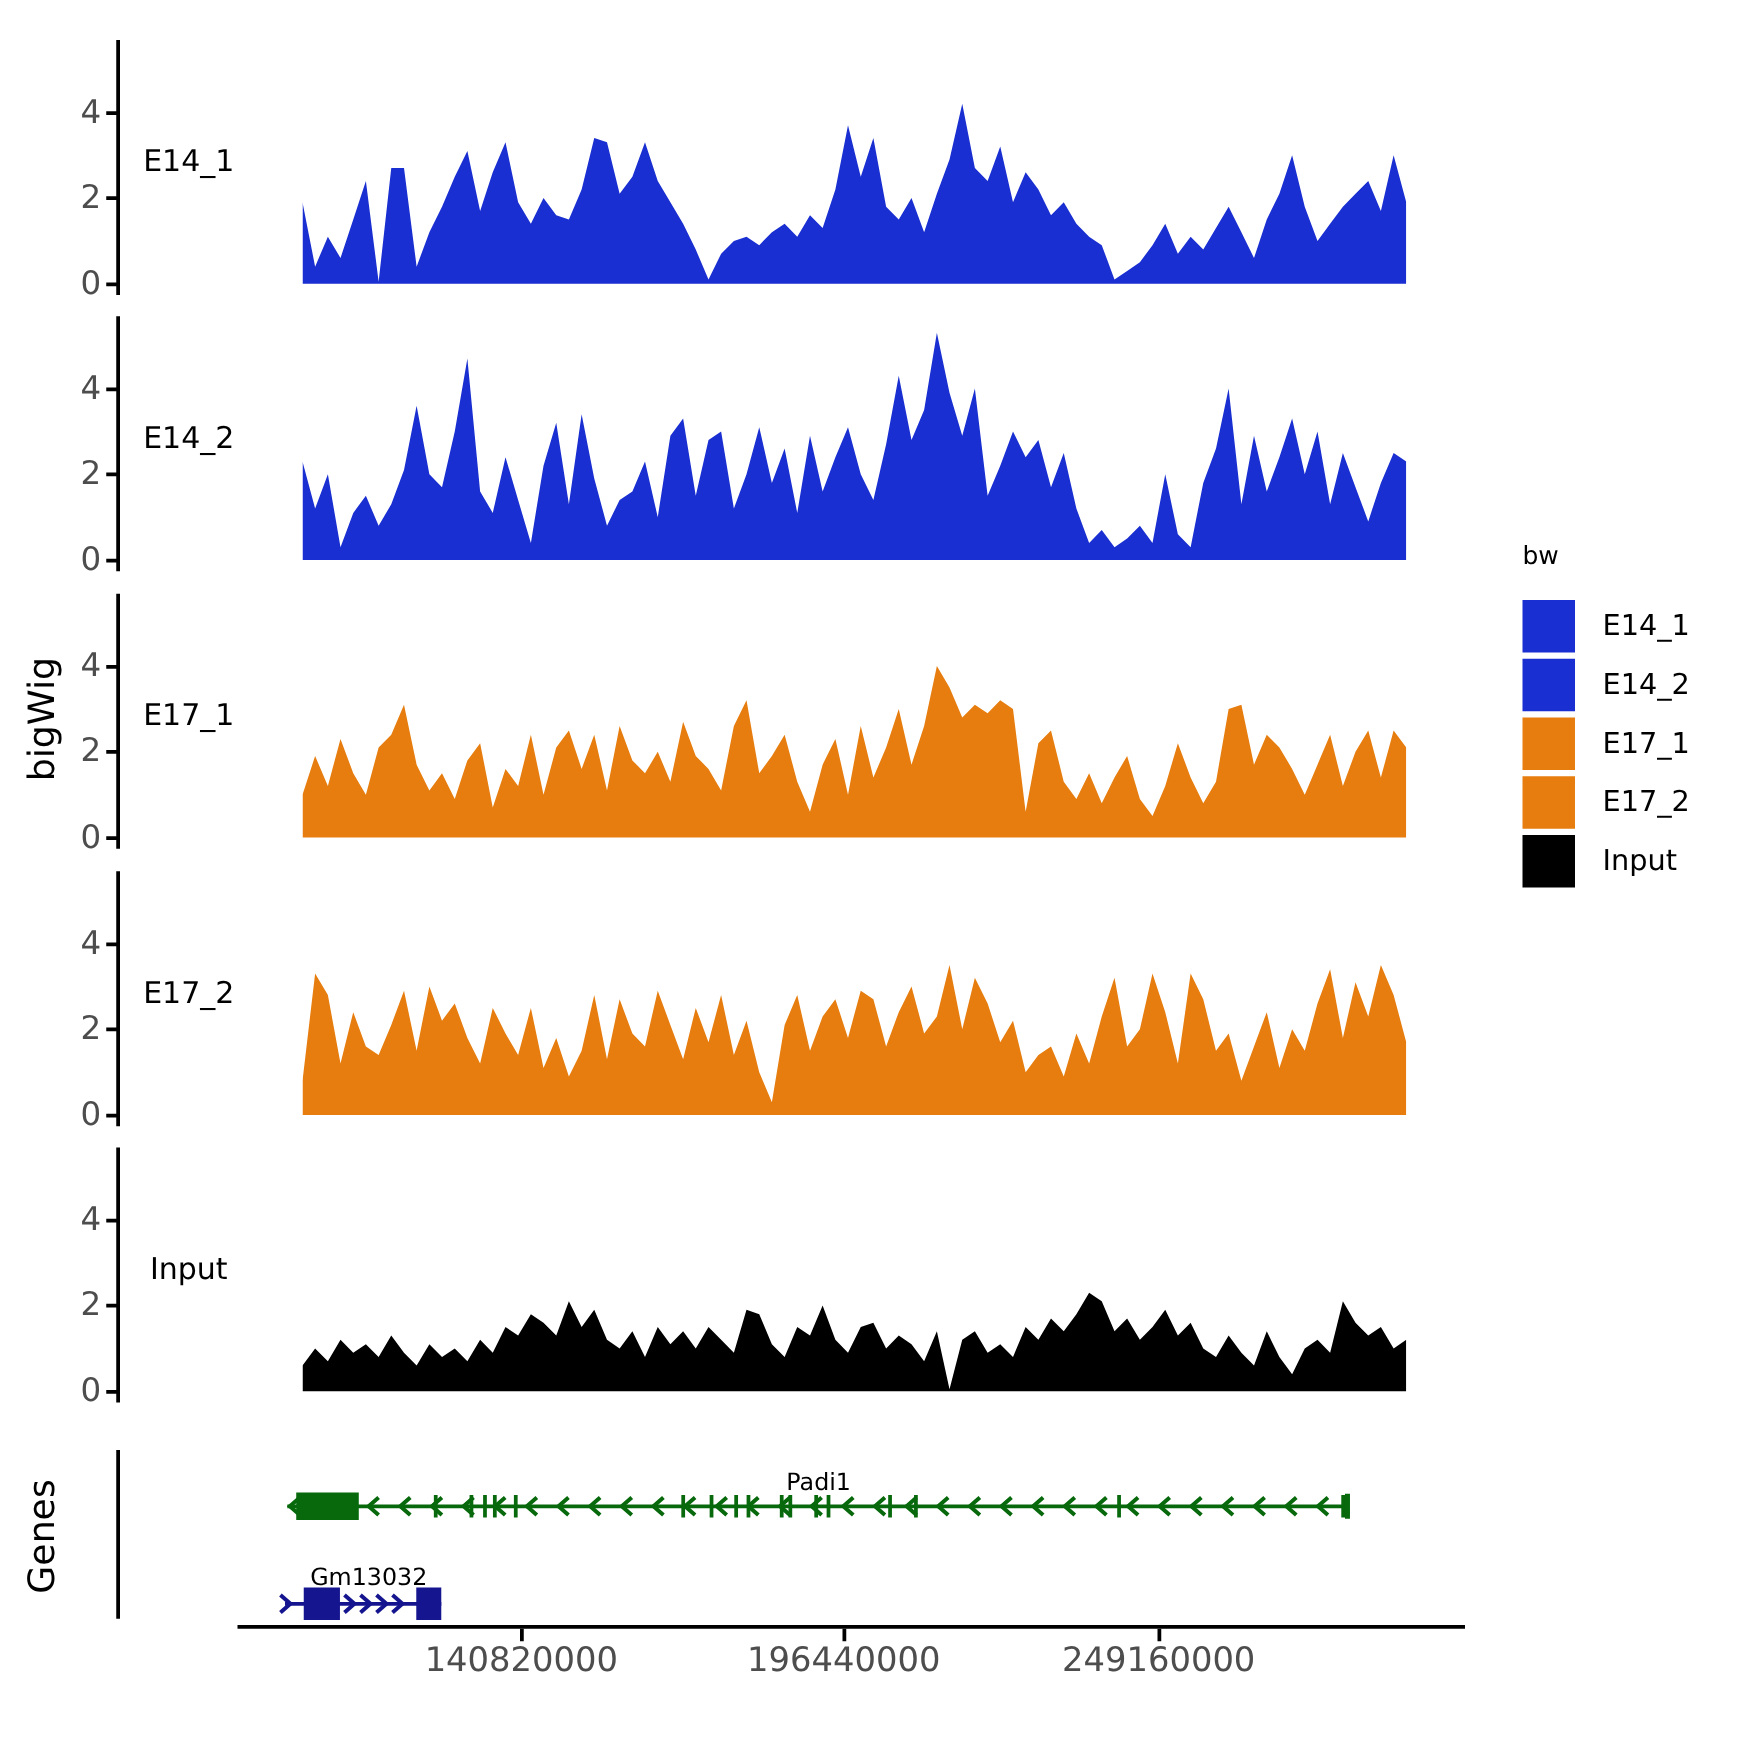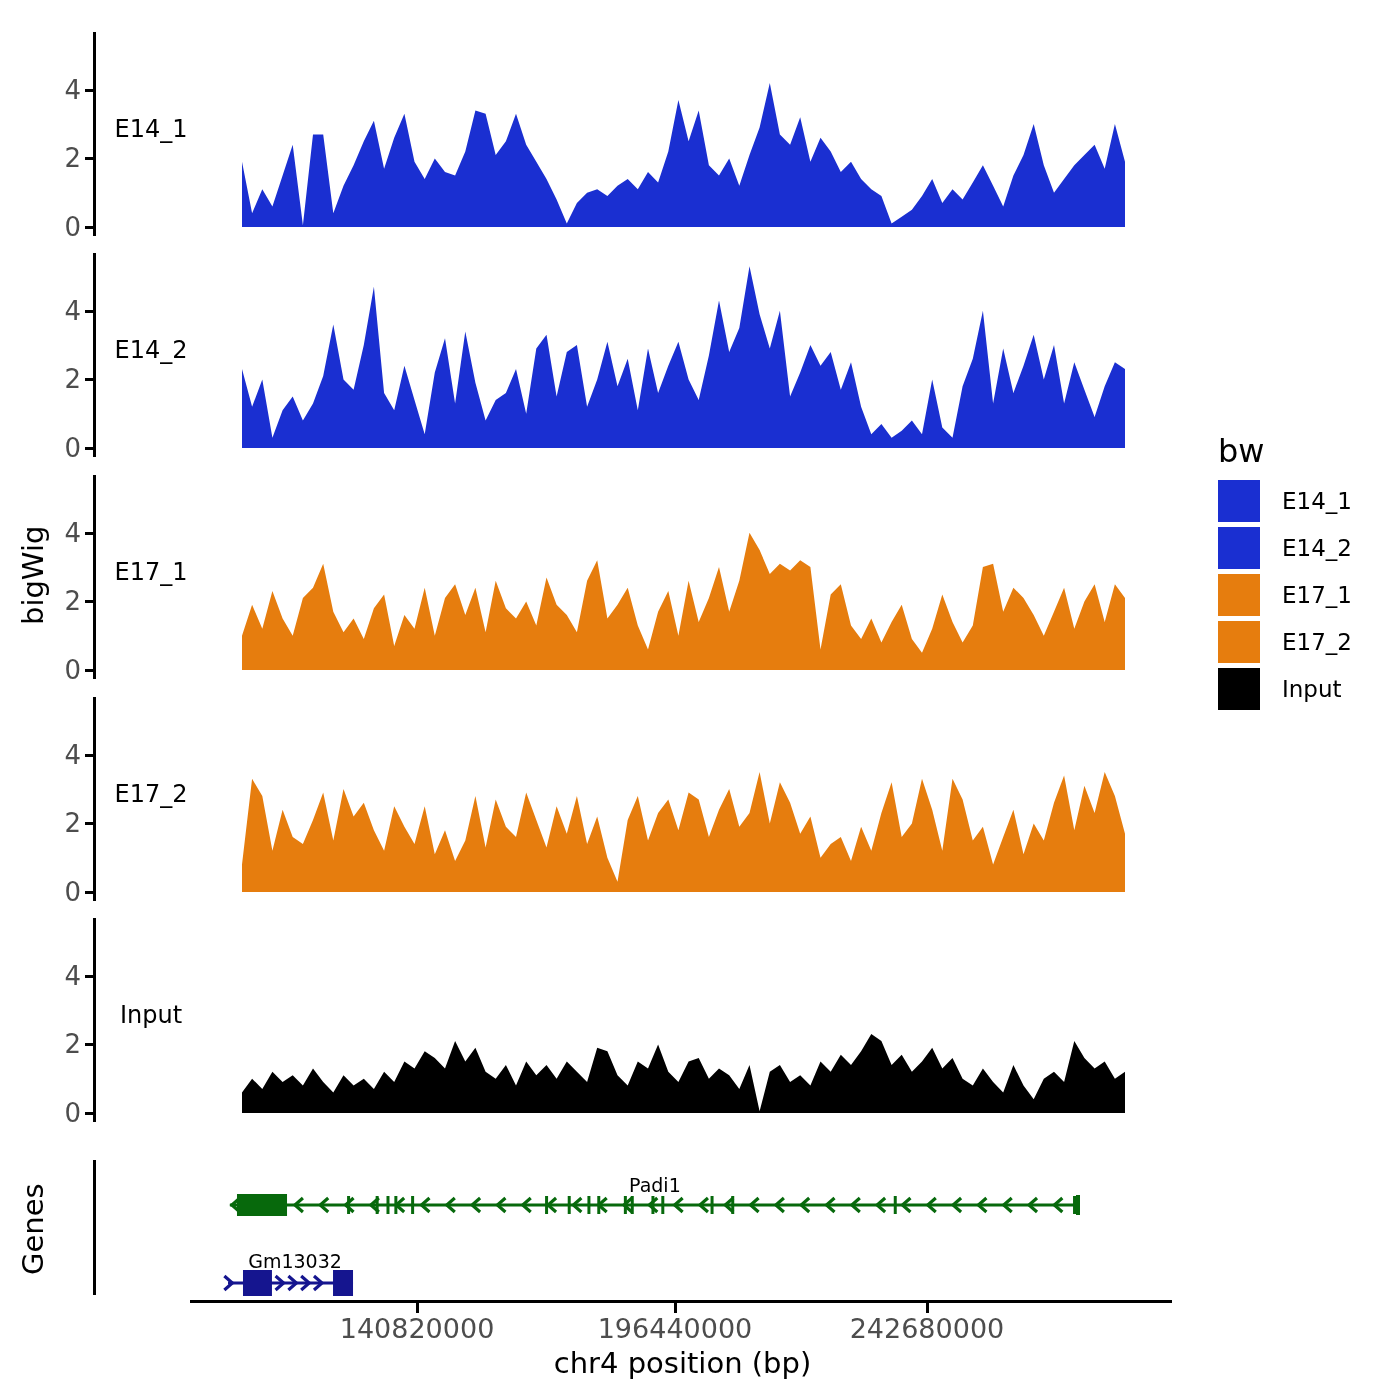--- a/index.html
+++ b/index.html
@@ -13,21 +13,21 @@
   .ytick{position:absolute;width:9px;height:3px;background:#000;}
   .yticklab{position:absolute;width:44px;text-align:right;font-size:26px;
             color:#4d4d4d;line-height:26px;}
   .tracklab{position:absolute;width:110px;text-align:center;font-size:24px;
             color:#000;line-height:28px;}
   .xtick{position:absolute;width:3px;height:10px;background:#000;}
   .xticklab{position:absolute;width:180px;text-align:center;font-size:27px;
             color:#4d4d4d;line-height:30px;}
   .xtitle{position:absolute;left:190px;top:1346px;width:985px;text-align:center;
           font-size:29px;color:#000;}
-  .legtitle{position:absolute;left:0;top:0;font-size:32px;color:#000;}
+  .legtitle{position:absolute;left:0;top:0;font-size:20px;color:#000;}
   .legswatch{position:absolute;width:42px;height:42px;}
   .leglab{position:absolute;font-size:23px;color:#000;line-height:42px;}
   svg{position:absolute;display:block;}
 </style>
 </head>
 <body>
 
 <div class="fig">
   <div class="ylab" style="left:16px;top:470px;height:210px;">bigWig</div>
   <div class="ylab" style="left:16px;top:1158px;height:142px;">Genes</div>
@@ -156,24 +156,23 @@
         <text x="105.001" y="108" text-anchor="middle" font-size="19" fill="#000" font-family="&quot;DejaVu Sans&quot;, sans-serif">Gm13032</text>
       </svg>
     </div>
   <div id="xaxis-host">
       <div class="hline" style="left: 190px; top: 1300px; width: 982px;"></div>
       <div class="xtick" style="left: 416.043px; top: 1303px;"></div>
       <div class="xticklab" style="left: 327.043px; top: 1314px;">140820000</div>
       <div class="xtick" style="left: 674.014px; top: 1303px;"></div>
       <div class="xticklab" style="left: 585.014px; top: 1314px;">196440000</div>
       <div class="xtick" style="left: 925.977px; top: 1303px;"></div>
-      <div class="xticklab" style="left: 836.977px; top: 1314px;">242680000</div>
+      <div class="xticklab" style="left: 836.977px; top: 1314px;">249160000</div>
     </div>
 
-  <div class="xtitle">chr4 position (bp)</div>
 
   <div class="abs" id="legend" style="left:1218px;top:432px;width:180px;height:330px;">
     <div class="legtitle">bw</div>
     <div id="legend-entries">
         <div class="legswatch" style="left: 0px; top: 48px; background: rgb(26, 47, 209);"></div>
         <div class="leglab" style="left: 64px; top: 48px;">E14_1</div>
         <div class="legswatch" style="left: 0px; top: 95px; background: rgb(26, 47, 209);"></div>
         <div class="leglab" style="left: 64px; top: 95px;">E14_2</div>
         <div class="legswatch" style="left: 0px; top: 142px; background: rgb(230, 125, 14);"></div>
         <div class="leglab" style="left: 64px; top: 142px;">E17_1</div>

